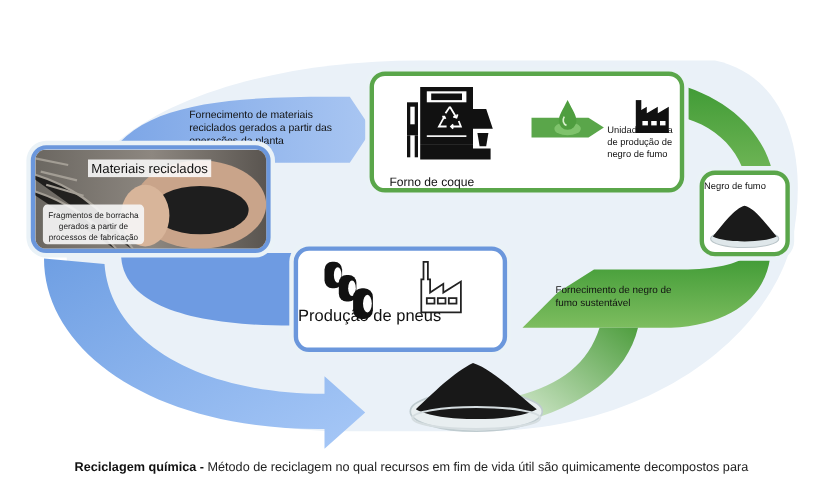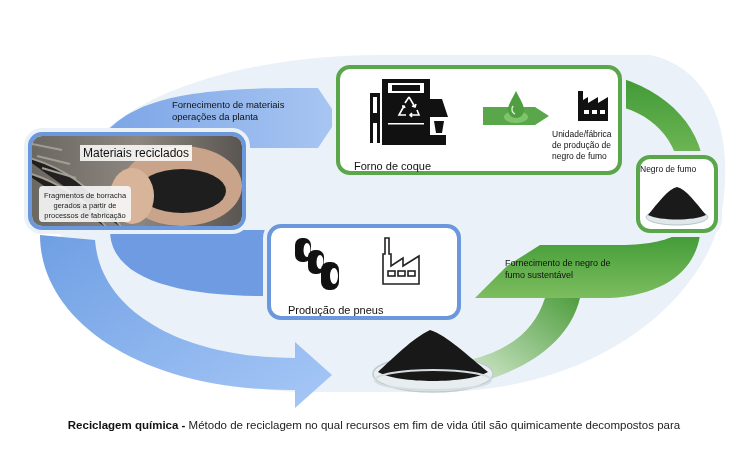--- a/index.html
+++ b/index.html
@@ -47,20 +47,21 @@
 
   <path d="M610 75 C 670 90, 705 130, 705 180 L 680 180 C 680 140, 650 110, 610 105 Z" fill="url(#greenG)"></path>
 
   <path d="M700 235 C 695 270, 665 295, 610 298 L 540 298 L 475 298 L 507 266 L 540 245 L 620 245 C 650 245, 670 240, 680 232 Z" fill="url(#greenG)"></path>
 
   <path d="M580 298 C 570 340, 530 370, 470 385 L 470 360 C 510 350, 535 330, 545 298 Z" fill="url(#greenLow)"></path>
 </svg>
 
 <div class="lbl" style="left:172px; top:99px; width:170px; font-size:9.5px; line-height:12px;">
   <div>Fornecimento de materiais</div>
+  <div>reciclados gerados a partir das</div>
   <div>operações da planta</div>
 </div>
 
 <div class="box green-box" style="left:336px; top:65px; width:286px; height:110px;">
 
   <svg class="abs" style="left:28px; top:10px;" width="82" height="70" viewBox="0 0 82 70">
     <rect x="2" y="14" width="10" height="30" fill="#111"></rect>
     <rect x="5" y="18" width="4" height="16" fill="#fff"></rect>
     <rect x="2" y="44" width="3" height="20" fill="#111"></rect>
     <rect x="9" y="44" width="3" height="20" fill="#111"></rect>
@@ -88,21 +89,21 @@
     <path d="M30 17 C 28 20, 29 24, 32 25" stroke="#d8f0cc" stroke-width="1.5" fill="none"></path>
   </svg>
 
   <svg class="abs" style="left:236px; top:22px;" width="36" height="30" viewBox="0 0 36 30">
     <rect x="2" y="0" width="5" height="12" fill="#111"></rect>
     <path d="M2 12 L 12 6 L 12 12 L 22 6 L 22 12 L 32 6 L 32 30 L 2 30 Z" fill="#111"></path>
     <rect x="8" y="19" width="5" height="4" fill="#fff"></rect>
     <rect x="16" y="19" width="5" height="4" fill="#fff"></rect>
     <rect x="24" y="19" width="5" height="4" fill="#fff"></rect>
   </svg>
-  <div class="lbl" style="left:212px; top:60px; width:74px; font-size:8.5px; line-height:11px;">
+  <div class="lbl" style="left:212px; top:44px; width:74px; font-size:8.5px; line-height:11px;">
     <div>Unidade/fábrica</div>
     <div>de produção de</div>
     <div>negro de fumo</div>
   </div>
 </div>
 
 <div class="box blue-box" style="left:28px; top:132px; width:218px; height:98px; overflow:hidden; padding:0;">
   <svg class="abs" style="left:0; top:0;" width="212" height="92" viewBox="0 0 212 92">
     <defs>
       <linearGradient id="tireBg" x1="0" y1="0" x2="1" y2="0">
@@ -156,21 +157,21 @@
     </g>
   </svg>
   <svg class="abs" style="left:108px; top:8px;" width="44" height="50" viewBox="0 0 44 50">
     <g fill="none" stroke="#222" stroke-width="1.6">
       <path d="M4 48 L 4 18 L 6 18 L 6 2 L 10 2 L 10 18 L 12 18 L 12 30 L 24 22 L 24 30 L 40 20 L 40 48 Z"></path>
       <rect x="9" y="35" width="7" height="5"></rect>
       <rect x="19" y="35" width="7" height="5"></rect>
       <rect x="29" y="35" width="7" height="5"></rect>
     </g>
   </svg>
-  <div class="lbl" style="left:0; top:76px; width:186px; font-size:11px;padding-left:17px;">Produção de pneus</div>
+  <div class="lbl" style="left:0; top:51px; width:186px; font-size:15px;">Produção de pneus</div>
 </div>
 
 <svg class="abs" style="left:368px; top:322px;" width="130" height="76" viewBox="0 0 130 76">
   <ellipse cx="65" cy="52" rx="60" ry="18" fill="#e8eef0" stroke="#bfcbcf" stroke-width="1.5"></ellipse>
   <path d="M10 50 C 25 36, 45 16, 62 8 C 80 14, 100 34, 120 50 C 100 62, 30 62, 10 50 Z" fill="#181818"></path>
   <ellipse cx="65" cy="58" rx="58" ry="10" fill="none" stroke="#d5dde0" stroke-width="2"></ellipse>
 </svg>
 
 <div class="caption">
   <div><b>Reciclagem química -</b><span> Método de reciclagem no qual recursos em fim de vida útil são quimicamente decompostos para</span></div>

